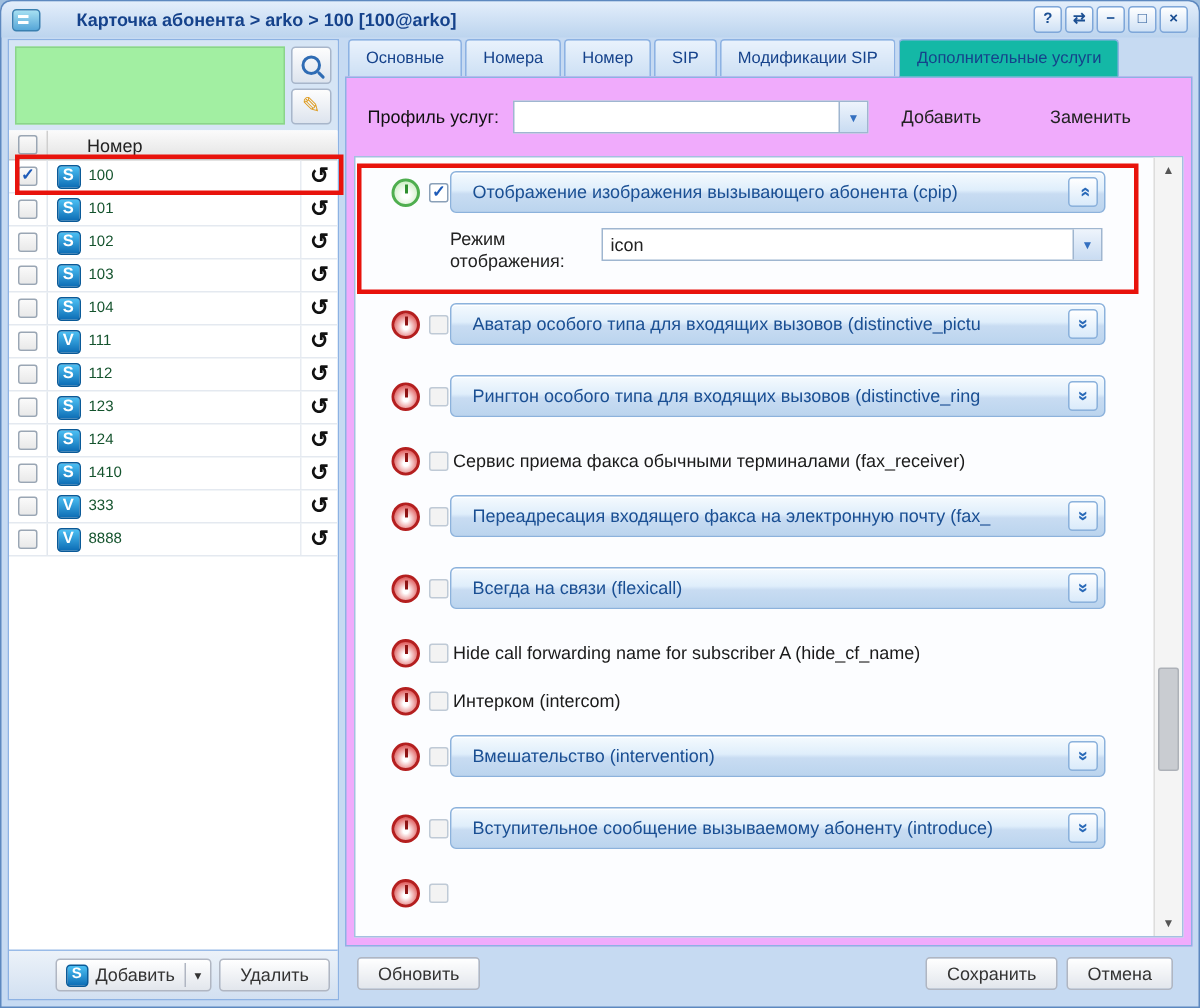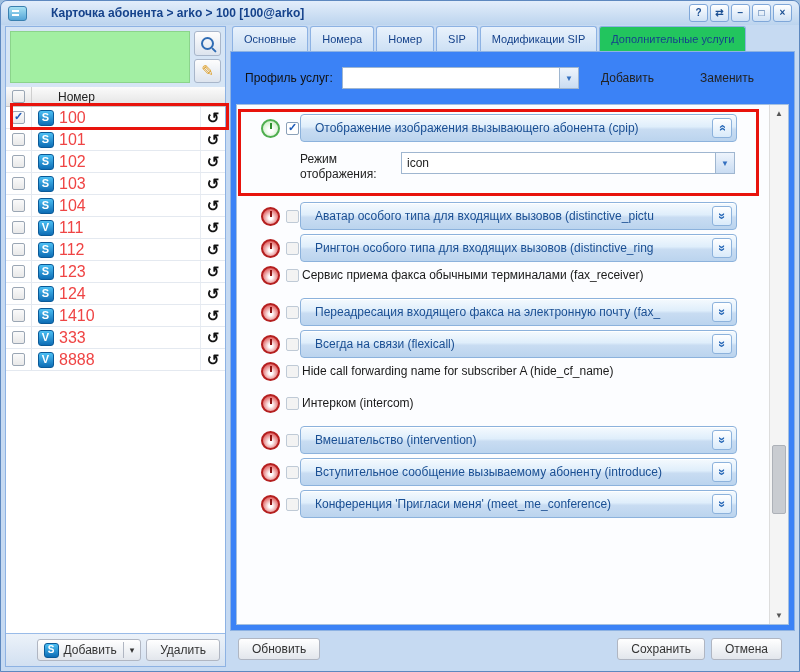--- a/index.html
+++ b/index.html
@@ -31,21 +31,21 @@
   .pencil{color:#dd9a1d;font-size:15px;line-height:1}
   .num-table{flex:1;overflow:hidden;background:#fff}
   .num-header{height:19px;display:flex;align-items:center;background:linear-gradient(#fbfbfb,#e3e3e3);
               border-bottom:1px solid #c6c6c6;color:#333}
   .hcell-cb{width:25px;height:100%;display:flex;align-items:center;justify-content:center;border-right:1px solid #cfcfcf}
   .hcell-gap{width:26px;height:100%}
   .hcell-label{flex:1;font-size:12px;color:#222}
   .num-row{display:flex;align-items:center;height:22px;border-bottom:1px solid #e4e9f0;box-sizing:border-box}
   .c1{width:25px;height:100%;display:flex;align-items:center;justify-content:center;border-right:1px solid #e2e7ee}
   .c2{width:27px;display:flex;align-items:center;justify-content:center}
-  .c3{flex:1;color:#ef4444;font-size:16px}
+  .c3{flex:1;color:#14532d;font-size:10px}
   .c4{width:24px;height:100%;display:flex;align-items:center;justify-content:center;border-left:1px solid #e8ecf2}
   .num-icon{width:16px;height:16px;border-radius:3px;border:1px solid #0a5a98;box-sizing:border-box;
             background:linear-gradient(#4cc0f4,#0d6db5);color:#fff;font-weight:bold;font-size:11px;
             display:flex;align-items:center;justify-content:center;line-height:1}
   .hist{color:#111;font-size:15px;font-weight:bold;line-height:1;cursor:pointer}
   .left-bottom{height:33px;flex:none;background:linear-gradient(#ecf2f9,#d2e0f1);border-top:1px solid #99bbe8;
                display:flex;align-items:center;justify-content:flex-end;gap:5px;padding:0 5px;box-sizing:border-box}
   .btn{border:1px solid #b0b6c2;border-radius:3px;background:linear-gradient(#ffffff,#e2e6ec);
        padding:3px 13px;color:#333;font-size:12px;cursor:pointer;white-space:nowrap}
   .btn.split{display:flex;align-items:center;gap:5px;padding:2px 6px}
@@ -56,35 +56,35 @@
       position:relative;flex:none;cursor:pointer}
   .cb.plain{background:linear-gradient(#fafafa,#e9e9e9);border-color:#9aa6b4}
   .cb.dis{background:#f3f3f3;border-color:#bfcad6}
   .cb.checked::after{content:"✓";position:absolute;left:1px;top:-2px;color:#1e5bb8;font-size:11px;font-weight:bold}
   
   .right-col{flex:1;min-width:0;display:flex;flex-direction:column}
   .tabs{height:25px;flex:none;display:flex;gap:2px;padding-left:2px}
   .tab{display:flex;align-items:center;padding:2px 11px;border:1px solid #8db2e3;border-bottom:none;
        border-radius:3px 3px 0 0;background:linear-gradient(#e9f2fc,#cde0f4);color:#15428b;
        font-weight:normal;font-size:11px;cursor:pointer;white-space:nowrap}
-  .tab.active{background:#22c55e;position:relative;z-index:2}
-  .panel-body{flex:1;min-height:0;border:1px solid #8db2e3;background:#3b82f6;display:flex;flex-direction:column;box-sizing:border-box}
+  .tab.active{background:#14b8a6;position:relative;z-index:2}
+  .panel-body{flex:1;min-height:0;border:1px solid #8db2e3;background:#f0abfc;display:flex;flex-direction:column;box-sizing:border-box}
   .profile-row{height:52px;flex:none;display:flex;align-items:center;padding:0 14px;color:#111;font-size:12px}
   .profile-label{width:97px;flex:none}
   .select{background:#fff;border:1px solid #9fb6d0;height:22px;display:flex;align-items:stretch;box-sizing:border-box}
   .select .val{flex:1;padding:3px 5px 0 5px;font-size:12px;color:#222;overflow:hidden;white-space:nowrap}
   .select .sbtn{width:18px;background:linear-gradient(#eef4fc,#c9dcf2);border-left:1px solid #9fb6d0;
                 display:flex;align-items:center;justify-content:center;color:#3470c0;font-size:8px;cursor:pointer}
   .profile-select{width:237px}
   .flat-btn{color:#222;font-size:12px;cursor:pointer;white-space:nowrap}
   
   .services-outer{flex:1;min-height:0;margin:0 5px 5px 5px;border:1px solid #a4c0e0;background:#fcfdff;
                   display:flex;position:relative;box-sizing:border-box}
   .services{flex:1;min-width:0;padding:9px 2px 0 24px;overflow:hidden;position:relative}
-  .svc{display:flex;align-items:center;margin-bottom:4px}
+  .svc{display:flex;align-items:center;margin-bottom:20px}
   .svc.textrow{margin-bottom:14px;height:18px}
   .svc-block{margin-bottom:20px}
   .svc-block .svc{margin-bottom:0}
   .power{width:15px;height:15px;border-radius:50%;box-sizing:content-box;border:2px solid;position:relative;flex:none;margin-right:6px}
   .power.on{border-color:#4fae4f;background:radial-gradient(circle at 50% 60%,#ffffff 20%,#cdeec4 80%)}
   .power.on::after{content:"";position:absolute;left:50%;top:2px;width:2px;height:6px;margin-left:-1px;background:#2f8f2f}
   .power.off{border-color:#b41f1f;background:radial-gradient(circle at 50% 60%,#ffffff 15%,#e06060 75%)}
   .power.off::after{content:"";position:absolute;left:50%;top:2px;width:2px;height:6px;margin-left:-1px;background:#8f1414}
   .svc .cb{margin-right:0}
   .bar-btn{height:28px;width:437px;max-width:437px;flex:none;border:1px solid #8cb2dc;border-radius:4px;box-sizing:border-box;
@@ -423,26 +423,20 @@
                 <div class="bar-btn">
                   <span class="b-label">Вступительное сообщение вызываемому абоненту (introduce)</span>
                   <span class="chev-btn">
                     <span class="chev down">»</span>
                   </span>
                 </div>
               </div>
               <div class="svc">
                 <span class="power off"></span>
                 <span class="cb dis"></span>
-                <div class="bar-btn">
-                  <span class="b-label">Конференция 'Пригласи меня' (meet_me_conference)</span>
-                  <span class="chev-btn">
-                    <span class="chev down">»</span>
-                  </span>
-                </div>
               </div>
             </div>
           <div class="scrollbar">
             <span class="sb-up">▲</span>
             <span class="sb-thumb"></span>
             <span class="sb-down">▼</span>
           </div>
           <div class="hl" id="hl-svc"></div>
         </div>
       </div>

